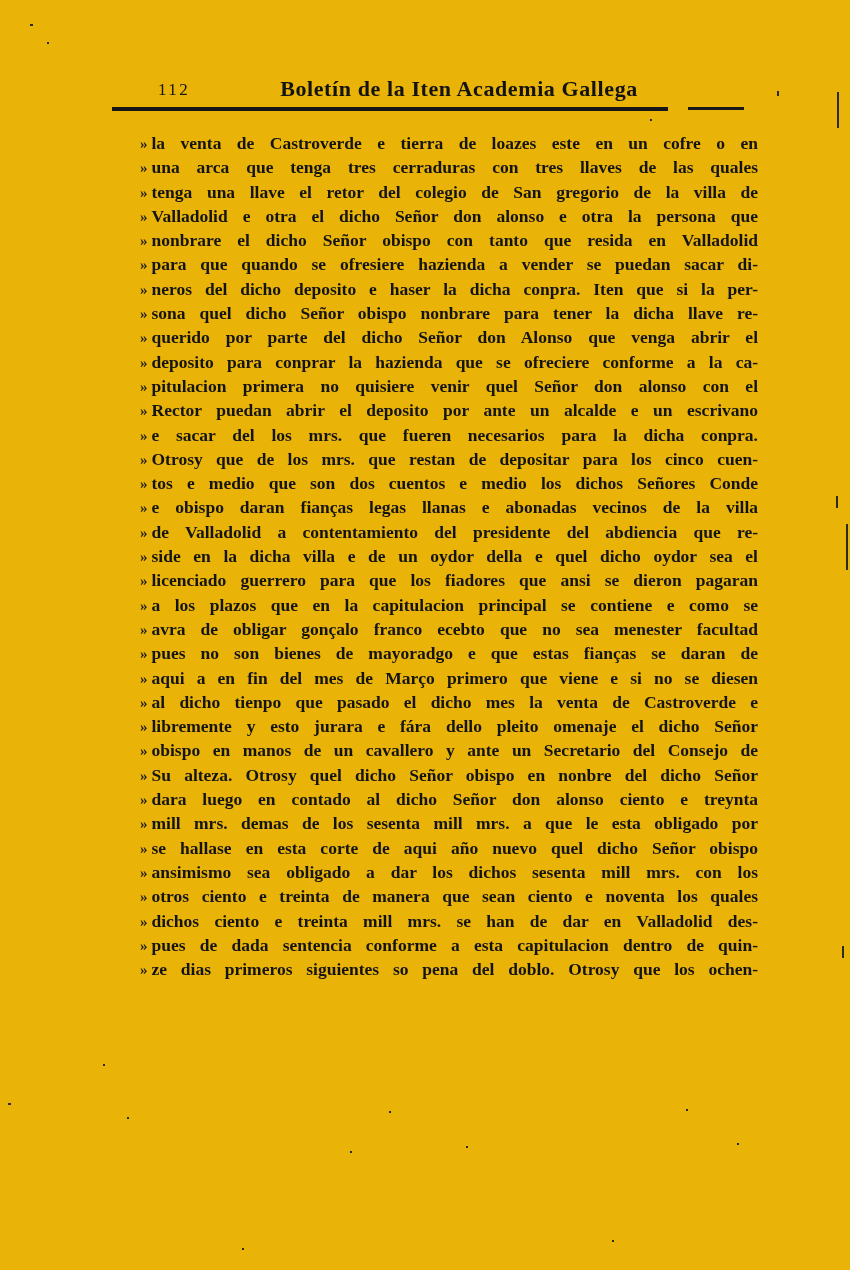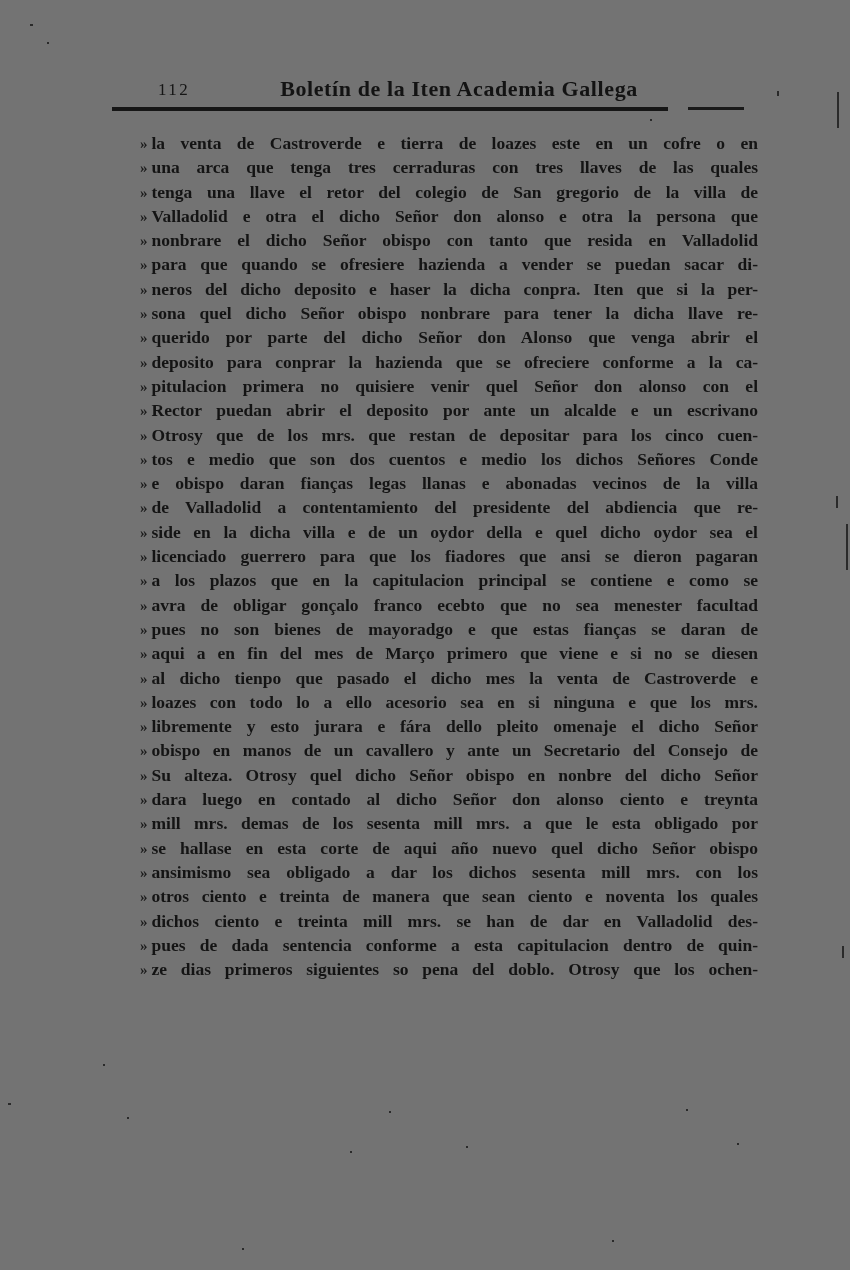--- a/index.html
+++ b/index.html
@@ -5,21 +5,21 @@
   html,body{margin:0;padding:0;}
   body{
     width:850px;height:1270px;
     background:#ffffff;
     position:relative;
     font-family:"Liberation Serif","DejaVu Serif",serif;
     color:#111;
     overflow:hidden;
     -webkit-font-smoothing:antialiased;
   }
-  .page{position:absolute;inset:0;background:#737373;padding-left:44px;}
+  .page{position:absolute;inset:0;background:#eab308;padding-left:44px;}
   .header{position:absolute;top:76px;left:140px;width:618px;height:28px;}
   .page-number{
     position:absolute;left:18px;top:4px;
     font-size:17px;letter-spacing:2.5px;color:#151515;
   }
   .header-title{
     position:absolute;left:0;right:0;top:0;
     text-align:center;
     font-size:22px;font-weight:bold;letter-spacing:0.6px;
     color:#131313;
@@ -74,32 +74,32 @@
       <div class="line"><span class="q">»</span>tenga una llave el retor del colegio de San gregorio de la villa de</div>
       <div class="line"><span class="q">»</span>Valladolid e otra el dicho Señor don alonso e otra la persona que</div>
       <div class="line"><span class="q">»</span>nonbrare el dicho Señor obispo con tanto que resida en Valladolid</div>
       <div class="line"><span class="q">»</span>para que quando se ofresiere hazienda a vender se puedan sacar di-</div>
       <div class="line"><span class="q">»</span>neros del dicho deposito e haser la dicha conpra. Iten que si la per-</div>
       <div class="line"><span class="q">»</span>sona quel dicho Señor obispo nonbrare para tener la dicha llave re-</div>
       <div class="line"><span class="q">»</span>querido por parte del dicho Señor don Alonso que venga abrir el</div>
       <div class="line"><span class="q">»</span>deposito para conprar la hazienda que se ofreciere conforme a la ca-</div>
       <div class="line"><span class="q">»</span>pitulacion primera no quisiere venir quel Señor don alonso con el</div>
       <div class="line"><span class="q">»</span>Rector puedan abrir el deposito por ante un alcalde e un escrivano</div>
+      <div class="line"><span class="q">»</span>e sacar del los mrs. que fueren necesarios para la dicha conpra.</div>
       <div class="line"><span class="q">»</span>Otrosy que de los mrs. que restan de depositar para los cinco cuen-</div>
       <div class="line"><span class="q">»</span>tos e medio que son dos cuentos e medio los dichos Señores Conde</div>
       <div class="line"><span class="q">»</span>e obispo daran fianças legas llanas e abonadas vecinos de la villa</div>
       <div class="line"><span class="q">»</span>de Valladolid a contentamiento del presidente del abdiencia que re-</div>
       <div class="line"><span class="q">»</span>side en la dicha villa e de un oydor della e quel dicho oydor sea el</div>
       <div class="line"><span class="q">»</span>licenciado guerrero para que los fiadores que ansi se dieron pagaran</div>
       <div class="line"><span class="q">»</span>a los plazos que en la capitulacion principal se contiene e como se</div>
       <div class="line"><span class="q">»</span>avra de obligar gonçalo franco ecebto que no sea menester facultad</div>
       <div class="line"><span class="q">»</span>pues no son bienes de mayoradgo e que estas fianças se daran de</div>
       <div class="line"><span class="q">»</span>aqui a en fin del mes de Março primero que viene e si no se diesen</div>
       <div class="line"><span class="q">»</span>al dicho tienpo que pasado el dicho mes la venta de Castroverde e</div>
-      <div class="line"><span class="q">»</span>loazes con todo lo a ello acesorio sea en si ninguna e que los mrs.</div>
       <div class="line"><span class="q">»</span>libremente y esto jurara e fára dello pleito omenaje el dicho Señor</div>
       <div class="line"><span class="q">»</span>obispo en manos de un cavallero y ante un Secretario del Consejo de</div>
       <div class="line"><span class="q">»</span>Su alteza. Otrosy quel dicho Señor obispo en nonbre del dicho Señor</div>
       <div class="line"><span class="q">»</span>dara luego en contado al dicho Señor don alonso ciento e treynta</div>
       <div class="line"><span class="q">»</span>mill mrs. demas de los sesenta mill mrs. a que le esta obligado por</div>
       <div class="line"><span class="q">»</span>se hallase en esta corte de aqui año nuevo quel dicho Señor obispo</div>
       <div class="line"><span class="q">»</span>ansimismo sea obligado a dar los dichos sesenta mill mrs. con los</div>
       <div class="line"><span class="q">»</span>otros ciento e treinta de manera que sean ciento e noventa los quales</div>
       <div class="line"><span class="q">»</span>dichos ciento e treinta mill mrs. se han de dar en Valladolid des-</div>
       <div class="line"><span class="q">»</span>pues de dada sentencia conforme a esta capitulacion dentro de quin-</div>

